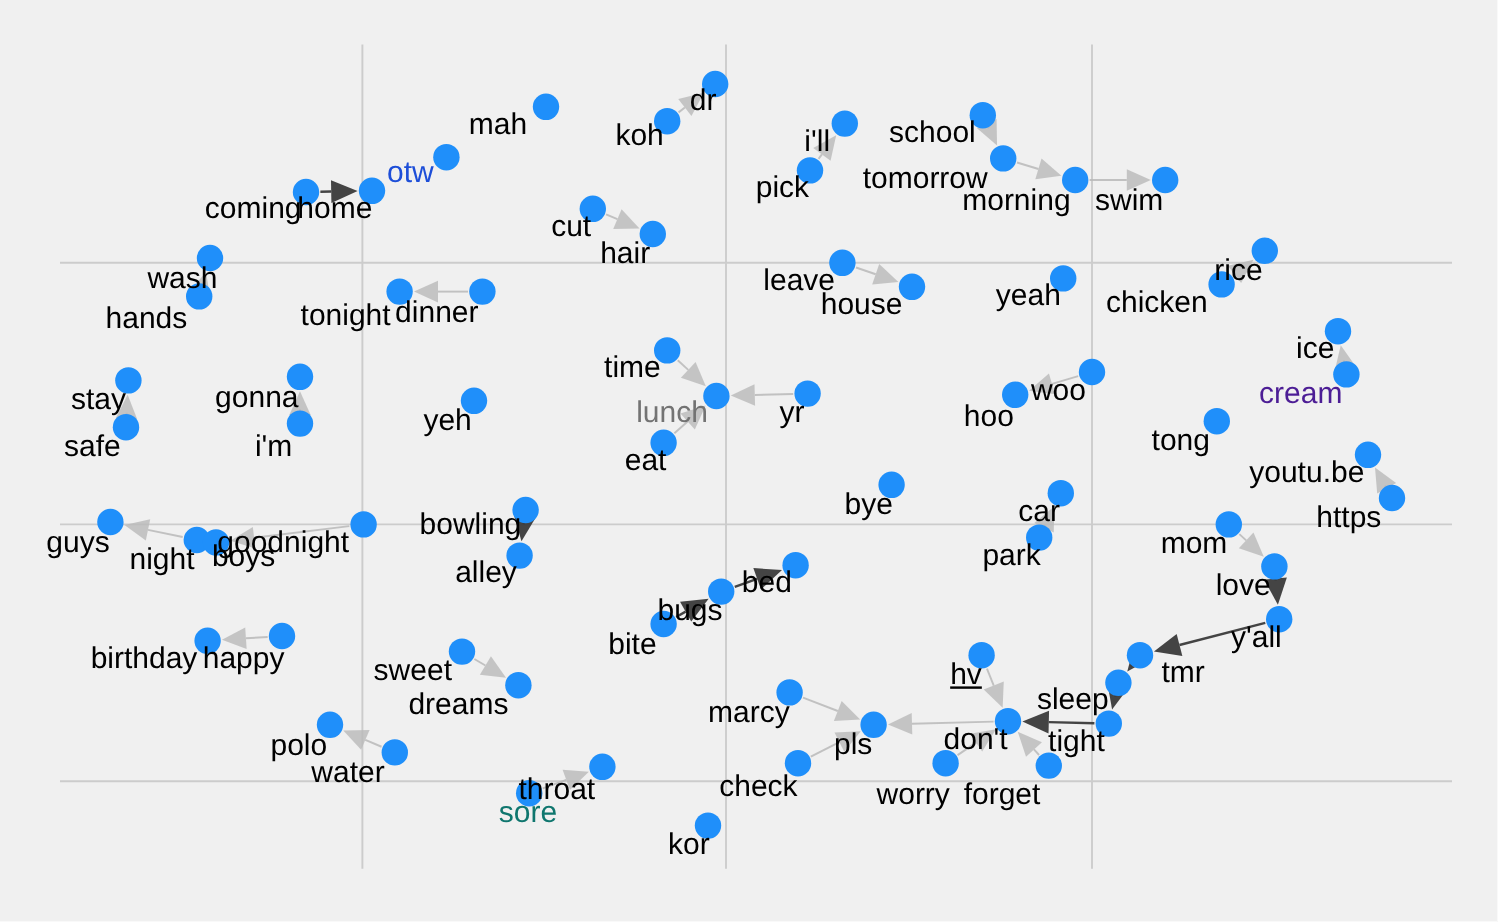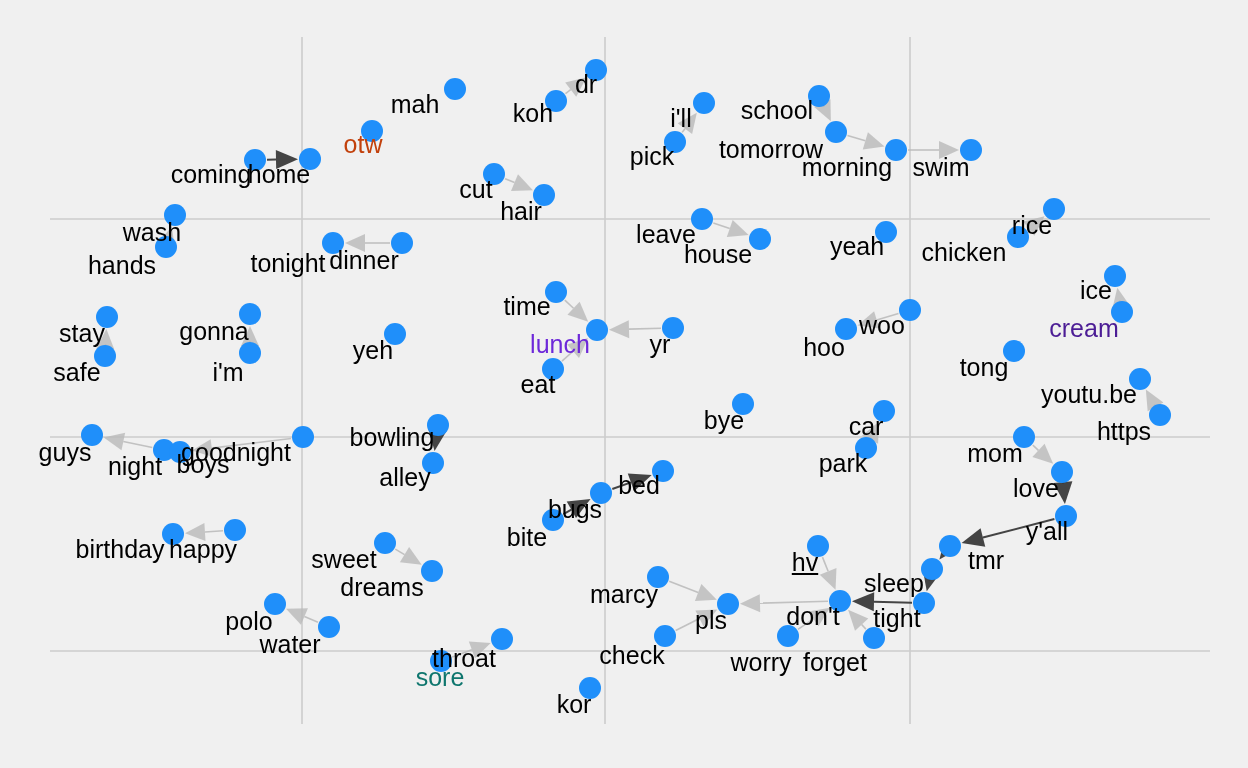--- a/index.html
+++ b/index.html
@@ -284,21 +284,21 @@
         <circle cx="788" cy="636" r="11" fill="#1f8ffa"></circle>
         <circle cx="874" cy="638" r="11" fill="#1f8ffa"></circle>
         <circle cx="441" cy="661" r="11" fill="#1f8ffa"></circle>
         <circle cx="590" cy="688" r="11" fill="#1f8ffa"></circle>
       </g>
     </svg>
   <div id="labels">
       <div class="node-label" style="left: 415px; top: 92px; color: rgb(0, 0, 0);">mah</div>
       <div class="node-label" style="left: 586px; top: 72px; color: rgb(0, 0, 0);">dr</div>
       <div class="node-label" style="left: 533px; top: 101px; color: rgb(0, 0, 0);">koh</div>
-      <div class="node-label" style="left: 363px; top: 132px; color: #c2410c;">otw</div>
+      <div class="node-label" style="left: 342px; top: 132px; color: #1d4ed8;">otw</div>
       <div class="node-label" style="left: 681px; top: 106px; color: rgb(0, 0, 0);">i'll</div>
       <div class="node-label" style="left: 777px; top: 98px; color: rgb(0, 0, 0);">school</div>
       <div class="node-label" style="left: 211px; top: 162px; color: rgb(0, 0, 0);">coming</div>
       <div class="node-label" style="left: 279px; top: 162px; color: rgb(0, 0, 0);">home</div>
       <div class="node-label" style="left: 652px; top: 144px; color: rgb(0, 0, 0);">pick</div>
       <div class="node-label" style="left: 771px; top: 137px; color: rgb(0, 0, 0);">tomorrow</div>
       <div class="node-label" style="left: 847px; top: 155px; color: rgb(0, 0, 0);">morning</div>
       <div class="node-label" style="left: 941px; top: 155px; color: rgb(0, 0, 0);">swim</div>
       <div class="node-label" style="left: 476px; top: 177px; color: rgb(0, 0, 0);">cut</div>
       <div class="node-label" style="left: 521px; top: 199px; color: rgb(0, 0, 0);">hair</div>
@@ -310,21 +310,21 @@
       <div class="node-label" style="left: 964px; top: 240px; color: rgb(0, 0, 0);">chicken</div>
       <div class="node-label" style="left: 857px; top: 234px; color: rgb(0, 0, 0);">yeah</div>
       <div class="node-label" style="left: 364px; top: 248px; color: rgb(0, 0, 0);">dinner</div>
       <div class="node-label" style="left: 288px; top: 251px; color: rgb(0, 0, 0);">tonight</div>
       <div class="node-label" style="left: 1096px; top: 278px; color: rgb(0, 0, 0);">ice</div>
       <div class="node-label" style="left: 527px; top: 294px; color: rgb(0, 0, 0);">time</div>
       <div class="node-label" style="left: 82px; top: 321px; color: rgb(0, 0, 0);">stay</div>
       <div class="node-label" style="left: 214px; top: 319px; color: rgb(0, 0, 0);">gonna</div>
       <div class="node-label" style="left: 882px; top: 313px; color: rgb(0, 0, 0);">woo</div>
       <div class="node-label" style="left: 1084px; top: 316px; color: #4c1d95;">cream</div>
-      <div class="node-label" style="left: 560px; top: 332px; color: #6d28d9;">lunch</div>
+      <div class="node-label" style="left: 560px; top: 332px; color: #737373;">lunch</div>
       <div class="node-label" style="left: 660px; top: 332px; color: rgb(0, 0, 0);">yr</div>
       <div class="node-label" style="left: 373px; top: 338px; color: rgb(0, 0, 0);">yeh</div>
       <div class="node-label" style="left: 824px; top: 335px; color: rgb(0, 0, 0);">hoo</div>
       <div class="node-label" style="left: 77px; top: 360px; color: rgb(0, 0, 0);">safe</div>
       <div class="node-label" style="left: 228px; top: 360px; color: rgb(0, 0, 0);">i'm</div>
       <div class="node-label" style="left: 538px; top: 372px; color: rgb(0, 0, 0);">eat</div>
       <div class="node-label" style="left: 984px; top: 355px; color: rgb(0, 0, 0);">tong</div>
       <div class="node-label" style="left: 1089px; top: 382px; color: rgb(0, 0, 0);">youtu.be</div>
       <div class="node-label" style="left: 724px; top: 408px; color: rgb(0, 0, 0);">bye</div>
       <div class="node-label" style="left: 866px; top: 414px; color: rgb(0, 0, 0);">car</div>

